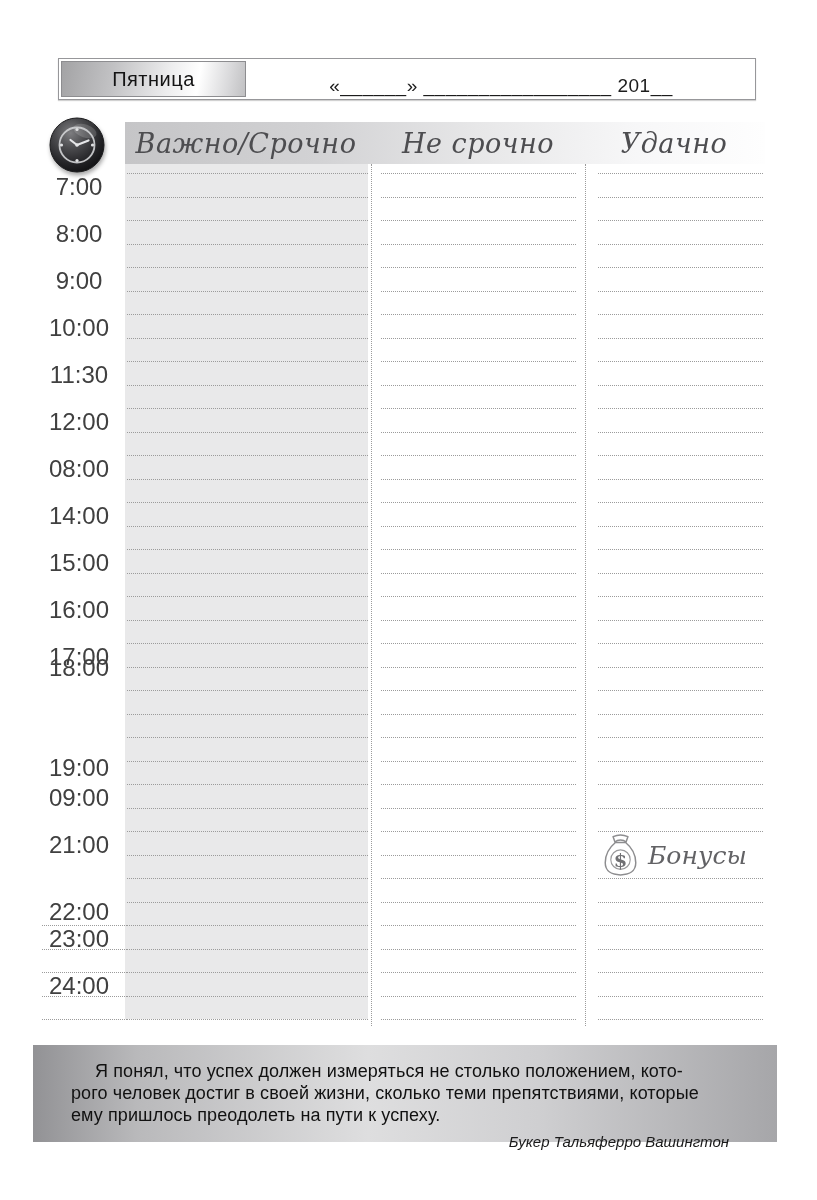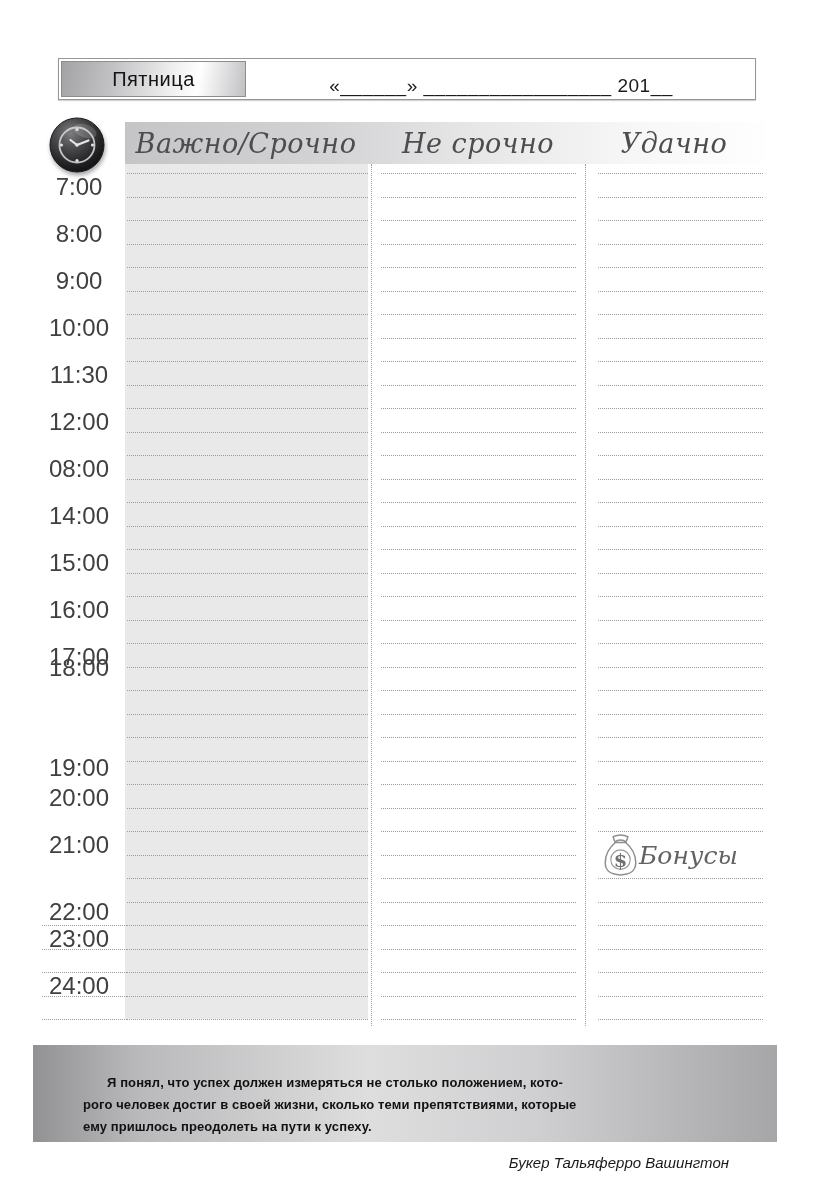--- a/index.html
+++ b/index.html
@@ -60,32 +60,32 @@
   .wa3{left:598px;width:165px;}
 
   
   .bonus{
     position:absolute;left:597px;top:832px;width:166px;height:46px;
     background:#ffffff;z-index:2;display:flex;align-items:center;
   }
   .bonus .bag{width:37px;height:44px;margin-left:5px;flex:0 0 auto;}
   .bonus .bonus-text{
     font-family:"DejaVu Serif",serif;font-style:italic;font-size:25px;
-    color:#626265;white-space:nowrap;
+    color:#626265;margin-left:9px;white-space:nowrap;
   }
 
   
   .quote-box{
     position:absolute;left:33px;top:1045px;width:744px;height:97px;
     background:linear-gradient(90deg,#929295 0%,#b9b9bb 14%,#dededf 45%,#cfcfd1 68%,#a6a6a9 100%);
     box-sizing:border-box;padding:11px 24px 0 34px;
   }
   .quote-text{
-    margin:16px;font-size:13px;line-height:22px;color:#111;
-    white-space:pre-line;text-indent:24px;letter-spacing:.1px;font-weight:bold;
+    margin:4px;font-size:18px;line-height:22px;color:#111;
+    white-space:pre-line;text-indent:24px;letter-spacing:.1px;
   }
   .quote-author{
     margin-top:7px;text-align:right;padding-right:24px;
     font-style:italic;font-size:15px;color:#1a1a1a;
   }
 </style>
 </head>
 <body>
 
 <div class="page">
@@ -268,21 +268,21 @@
       <div class="time" style="top: 316px;">10:00</div>
       <div class="time" style="top: 363px;">11:30</div>
       <div class="time" style="top: 410px;">12:00</div>
       <div class="time" style="top: 457px;">08:00</div>
       <div class="time" style="top: 504px;">14:00</div>
       <div class="time" style="top: 551px;">15:00</div>
       <div class="time" style="top: 598px;">16:00</div>
       <div class="time" style="top: 645px;">17:00</div>
       <div class="time" style="top: 656px;">18:00</div>
       <div class="time" style="top: 756px;">19:00</div>
-      <div class="time" style="top: 786px;">20:00</div>
+      <div class="time" style="top: 786px;">09:00</div>
       <div class="time" style="top: 833px;">21:00</div>
       <div class="time" style="top: 900px;">22:00</div>
       <div class="time" style="top: 927px;">23:00</div>
       <div class="time" style="top: 974px;">24:00</div>
     </div>
 
   <div class="quote-box">
     <p class="quote-text">Я понял, что успех должен измеряться не столько положением, кото-
 рого человек достиг в своей жизни, сколько теми препятствиями, которые
 ему пришлось преодолеть на пути к успеху.</p>

